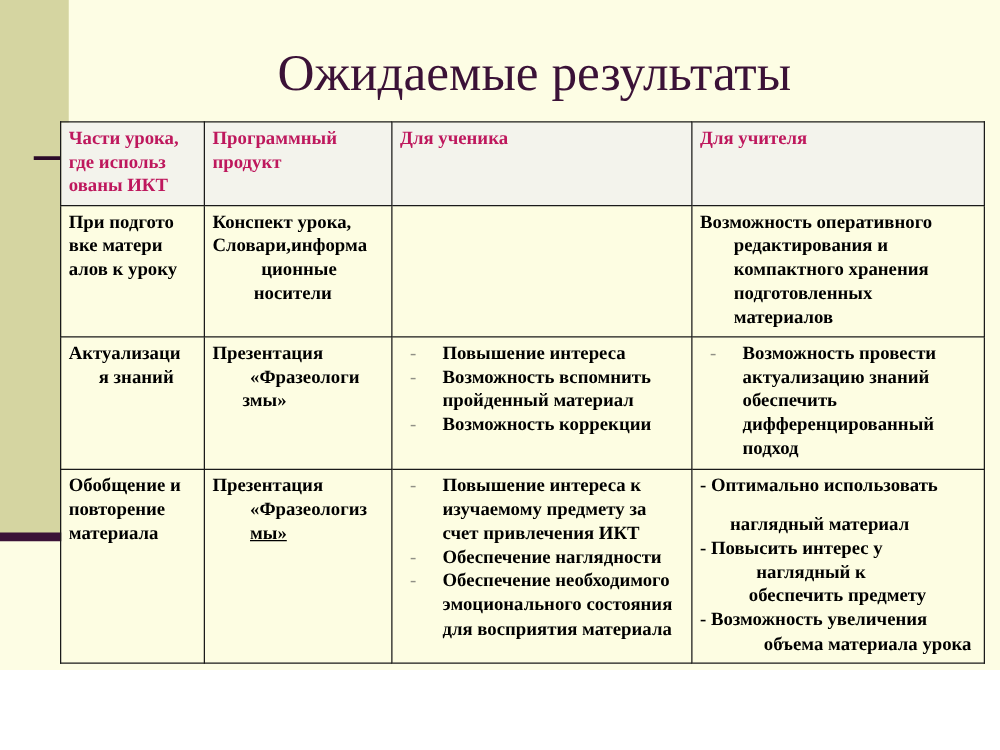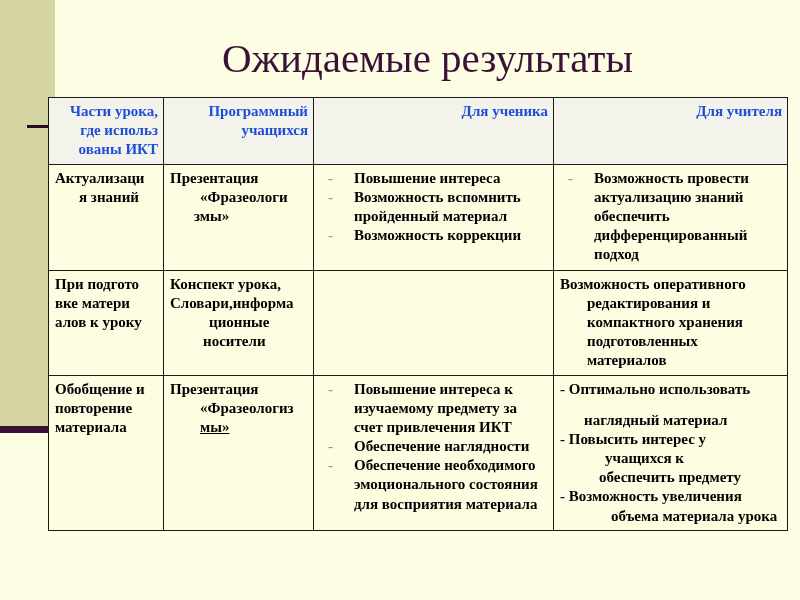--- a/index.html
+++ b/index.html
@@ -1,20 +1,20 @@
 <!DOCTYPE html>
 <html><head>
 <meta charset="utf-8">
 <style>
   * { margin: 0; padding: 0; box-sizing: border-box; }
   body { width: 800px; height: 600px; font-family: "Liberation Serif", serif; }
 
   .slide {
     position: relative;
-    width: 800px; height: 600px;
+    width: 800px; height: 536px;
     background: #FDFDE4;
     overflow: hidden;
   }
 
   .band {
     position: absolute; left: 0; top: 0;
     width: 55px; height: 427px;
     background: #D5D5A1;
   }
   .accent-bar {
@@ -49,22 +49,22 @@
     vertical-align: top;
     padding: 4px 5px 4px 6px;
     font-family: "Liberation Serif", serif;
     font-size: 15px;
     font-weight: bold;
     color: #000;
     line-height: 1.28;
   }
   table.results th {
     background: #F3F3EC;
-    color: #1d4ed8;
-    text-align: right;
+    color: #be185d;
+    text-align: left;
     font-weight: bold;
     height: 65px;
   }
   table.results td { background: #FDFDE2; }
 
   td.sans { font-family: "Liberation Sans", sans-serif; font-size: 15px; }
 
   .line { white-space: nowrap; }
 
   .bullet { display: flex; }
@@ -95,62 +95,31 @@
       </colgroup>
     <thead>
       <tr>
           <th>
             <div class="line">Части урока,</div>
             <div class="line">где использ</div>
             <div class="line">ованы ИКТ</div>
           </th>
           <th>
             <div class="line">Программный</div>
-            <div class="line">учащихся</div>
+            <div class="line">продукт</div>
           </th>
           <th>
             <div class="line">Для ученика</div>
           </th>
           <th>
             <div class="line">Для учителя</div>
           </th>
         </tr>
     </thead>
     <tbody>
-        <tr style="height: 106px;">
-          <td>
-            <div class="line">Актуализаци</div>
-            <div class="line" style="padding-left: 1.6em;">я знаний</div>
-          </td>
-          <td class="sans">
-            <div class="line">Презентация</div>
-            <div class="line" style="padding-left: 2em;">«Фразеологи</div>
-            <div class="line" style="padding-left: 1.6em;">змы»</div>
-          </td>
-          <td>
-            <div class="bullet">
-              <span class="dash">-</span>
-              <span class="txt">Повышение интереса</span>
-            </div>
-            <div class="bullet">
-              <span class="dash">-</span>
-              <span class="txt">Возможность вспомнить пройденный материал</span>
-            </div>
-            <div class="bullet">
-              <span class="dash">-</span>
-              <span class="txt">Возможность коррекции</span>
-            </div>
-          </td>
-          <td>
-            <div class="bullet">
-              <span class="dash">-</span>
-              <span class="txt">Возможность провести актуализацию знаний обеспечить дифференцированный подход</span>
-            </div>
-          </td>
-        </tr>
         <tr style="height: 100px;">
           <td>
             <div class="line">При подгото</div>
             <div class="line">вке матери</div>
             <div class="line">алов к уроку</div>
           </td>
           <td>
             <div class="line">Конспект урока,</div>
             <div class="line">Словари,информа</div>
             <div class="line" style="padding-left: 2.6em;">ционные</div>
@@ -158,20 +127,51 @@
           </td>
           <td></td>
           <td>
             <div class="line">Возможность оперативного</div>
             <div class="line" style="padding-left: 1.8em;">редактирования и</div>
             <div class="line" style="padding-left: 1.8em;">компактного хранения</div>
             <div class="line" style="padding-left: 1.8em;">подготовленных</div>
             <div class="line" style="padding-left: 1.8em;">материалов</div>
           </td>
         </tr>
+        <tr style="height: 106px;">
+          <td>
+            <div class="line">Актуализаци</div>
+            <div class="line" style="padding-left: 1.6em;">я знаний</div>
+          </td>
+          <td class="sans">
+            <div class="line">Презентация</div>
+            <div class="line" style="padding-left: 2em;">«Фразеологи</div>
+            <div class="line" style="padding-left: 1.6em;">змы»</div>
+          </td>
+          <td>
+            <div class="bullet">
+              <span class="dash">-</span>
+              <span class="txt">Повышение интереса</span>
+            </div>
+            <div class="bullet">
+              <span class="dash">-</span>
+              <span class="txt">Возможность вспомнить пройденный материал</span>
+            </div>
+            <div class="bullet">
+              <span class="dash">-</span>
+              <span class="txt">Возможность коррекции</span>
+            </div>
+          </td>
+          <td>
+            <div class="bullet">
+              <span class="dash">-</span>
+              <span class="txt">Возможность провести актуализацию знаний обеспечить дифференцированный подход</span>
+            </div>
+          </td>
+        </tr>
         <tr style="height: 154px;">
           <td>
             <div class="line">Обобщение и</div>
             <div class="line">повторение</div>
             <div class="line">материала</div>
           </td>
           <td>
             <div class="line">Презентация</div>
             <div class="line" style="padding-left: 2em;">«Фразеологиз</div>
             <div class="line" style="padding-left: 2em; text-decoration: underline;">мы»</div>
@@ -187,21 +187,21 @@
             </div>
             <div class="bullet">
               <span class="dash">-</span>
               <span class="txt">Обеспечение необходимого эмоционального состояния для восприятия материала</span>
             </div>
           </td>
           <td>
             <div class="line">- Оптимально использовать</div>
             <div class="line" style="padding-left: 1.6em; margin-top: 12px;">наглядный материал</div>
             <div class="line">- Повысить интерес у</div>
-            <div class="line" style="padding-left: 3em;">учащихся к</div>
+            <div class="line" style="padding-left: 3em;">наглядный к</div>
             <div class="line" style="padding-left: 2.6em;">обеспечить предмету</div>
             <div class="line">- Возможность увеличения</div>
             <div class="line" style="padding-left: 3.4em;">объема материала урока</div>
           </td>
         </tr>
       </tbody>
   </table>
 </div>
 
 </body></html>

